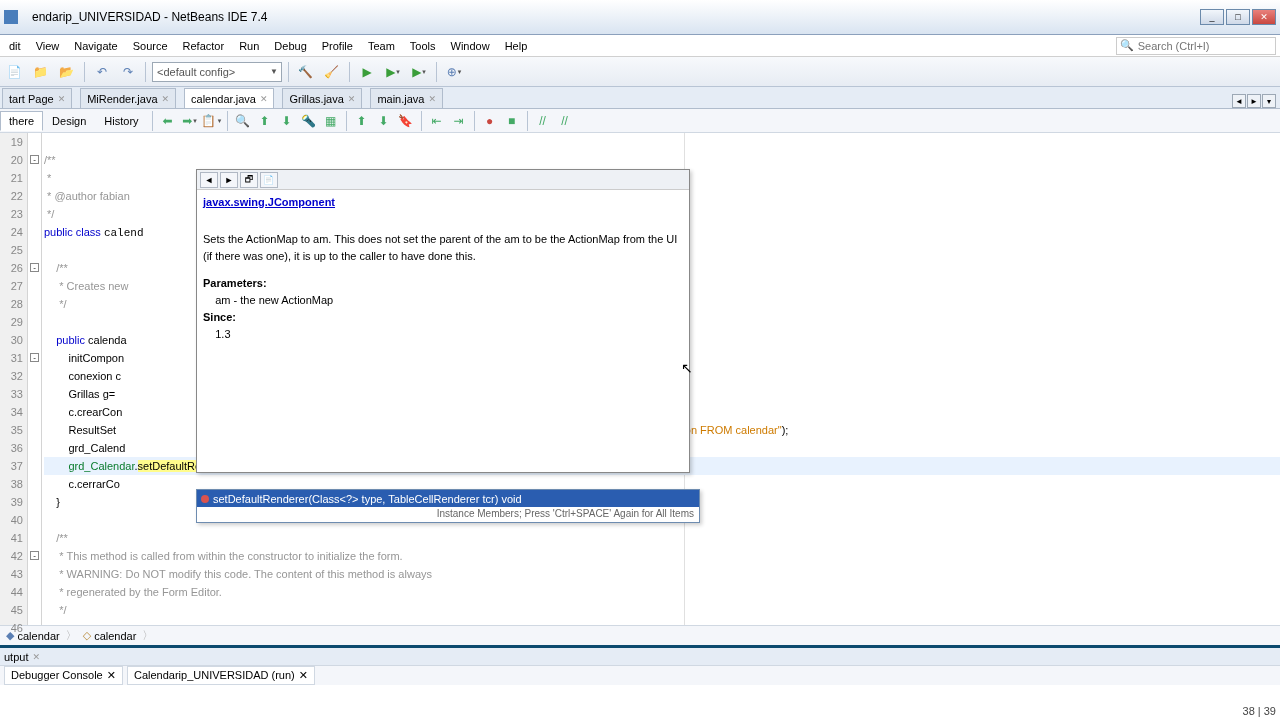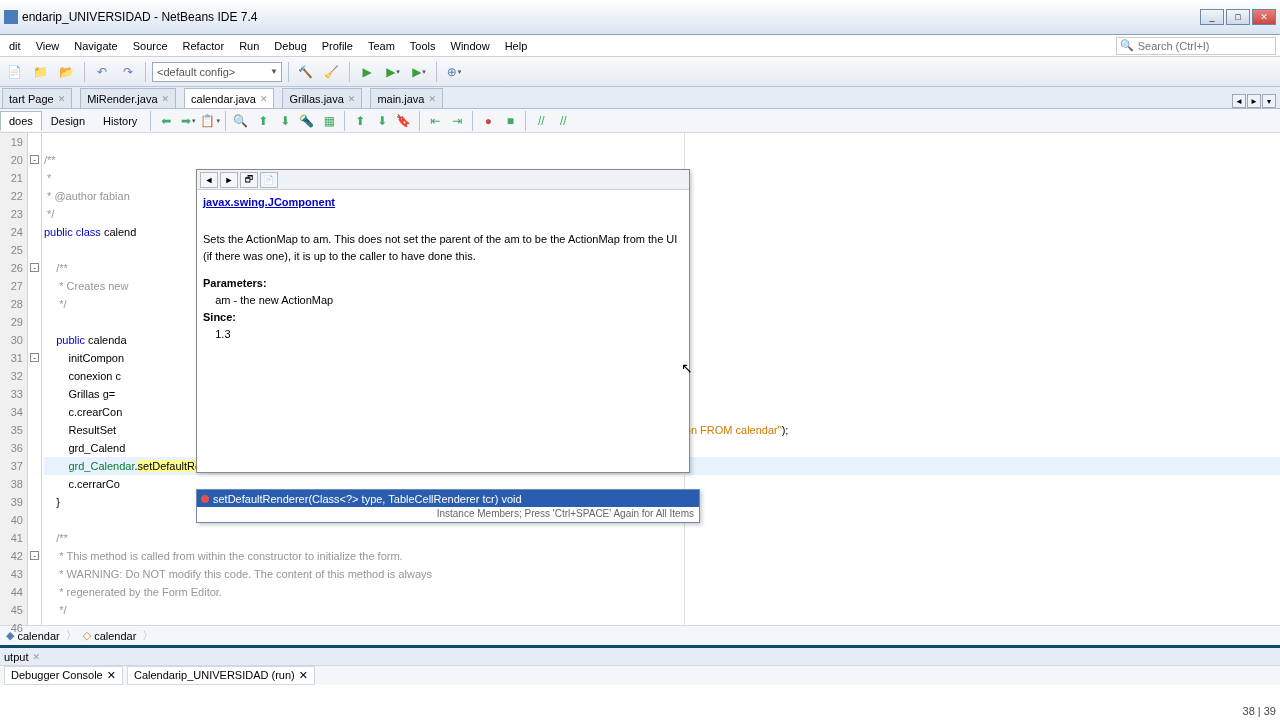--- a/index.html
+++ b/index.html
@@ -1,17 +1,17 @@
 <!DOCTYPE html>
 <html><head>
 <meta charset="utf-8">
 <style>
 * { margin:0; padding:0; box-sizing:border-box; font-family:Tahoma,Arial,sans-serif; font-size:11px; }
 body { background:#fff; overflow:hidden; }
-.titlebar { height:22px; background:linear-gradient(#fff,#d9e4f1); display:flex; align-items:center; padding:17px 4px; border-bottom:1px solid #8ba0bc; }
+.titlebar { height:22px; background:linear-gradient(#fff,#d9e4f1); display:flex; align-items:center; padding:17px 4px; border-bottom:1px solid #8ba0bc;gap:10px; }
 .titlebar .icon { width:14px; height:14px; background:#4a7ebb; margin-right:4px; }
 .titlebar .title { flex:1; color:#000; font-size:12px; }
 .winbtns { display:flex; gap:2px; }
 .winbtn { width:24px; height:16px; border:1px solid #6b8aab; background:linear-gradient(#f2f6fb,#cfd9e8); display:flex; align-items:center; justify-content:center; font-size:9px; }
 .winbtn.close { background:linear-gradient(#e9817c,#c94840); color:#fff; }
 .menubar { height:22px; display:flex; align-items:center; padding:0 2px; gap:1px; border-bottom:1px solid #d0d0d0; }
 .menubar .m { padding:3px 7px; }
 .menubar .spacer { flex:1; }
 .search { display:flex; align-items:center; border:1px solid #ccc; height:18px; padding:0 3px; width:160px; margin-right:2px; }
 .search .mag { font-size:11px; color:#666; margin-right:4px; }
@@ -37,21 +37,21 @@
 .gutter div { height:18px; line-height:18px; }
 .fold { position:absolute; left:28px; top:0; width:14px; height:100%; border-right:1px solid #d4d4d4; }
 .fold .fb { position:absolute; width:9px; height:9px; border:1px solid #888; background:#fff; font-size:8px; line-height:7px; text-align:center; left:2px; cursor:pointer; }
 .code { position:absolute; left:44px; top:0; right:0; height:100%; }
 .line { height:18px; line-height:18px; white-space:pre; }
 .lnhl { background:#e8f2fe; }
 .rmargin { position:absolute; left:684px; top:0; width:1px; height:100%; background:#e0e0e0; }
 .kw { color:#0000cc; }
 .cm { color:#969696; }
 .str { color:#ce7b00; }
-.cls { color:#000; }
+.cls { color:#000;font-family:Liberation Mono, monospace; }
 .hl { background:#fffc8c; }
 .javadoc { position:absolute; left:196px; top:36px; width:494px; height:304px; background:#fff; border:1px solid #888; box-shadow:2px 2px 4px rgba(0,0,0,0.2); z-index:10; font-family:'Courier New',monospace; font-size:13px; }
 .jhead { height:20px; background:#eef1f5; border-bottom:1px solid #ccc; display:flex; align-items:center; padding:0 3px; gap:2px; }
 .jbtn { width:18px; height:16px; border:1px solid #b0b8c4; background:#f4f6fa; display:flex; align-items:center; justify-content:center; font-size:9px; }
 .jbody { padding:4px 6px; line-height:17px; }
 .jlink { color:#0000cc; text-decoration:underline; }
 .jbold { font-weight:bold; }
 .autocomp { position:absolute; left:196px; top:356px; width:504px; z-index:11; border:1px solid #6e8cb0; box-shadow:2px 2px 4px rgba(0,0,0,0.2); background:#fff; }
 .acitem { height:17px; background:#2a5db0; color:#fff; display:flex; align-items:center; padding:0 4px; font-family:'Courier New',monospace; font-size:12px; gap:4px; }
 .acitem .dot { width:8px; height:8px; border-radius:50%; background:#d9534f; }
@@ -141,21 +141,21 @@
       <span class="x">✕</span>
     </div>
   <div class="tabctrl">
     <div>◄</div>
     <div>►</div>
     <div>▾</div>
   </div>
 </div>
 
 <div class="subtab">
-  <div class="st active">does</div>
+  <div class="st active">there</div>
   <div class="st">Design</div>
   <div class="st">History</div>
   <div class="tsep"></div>
   <div class="tbtn">⬅</div>
   <div class="tbtn">➡<span class="drop">▾</span></div>
   <div class="tbtn">📋<span class="drop">▾</span></div>
   <div class="tsep"></div>
   <div class="tbtn">🔍</div>
   <div class="tbtn">⬆</div>
   <div class="tbtn">⬇</div>

